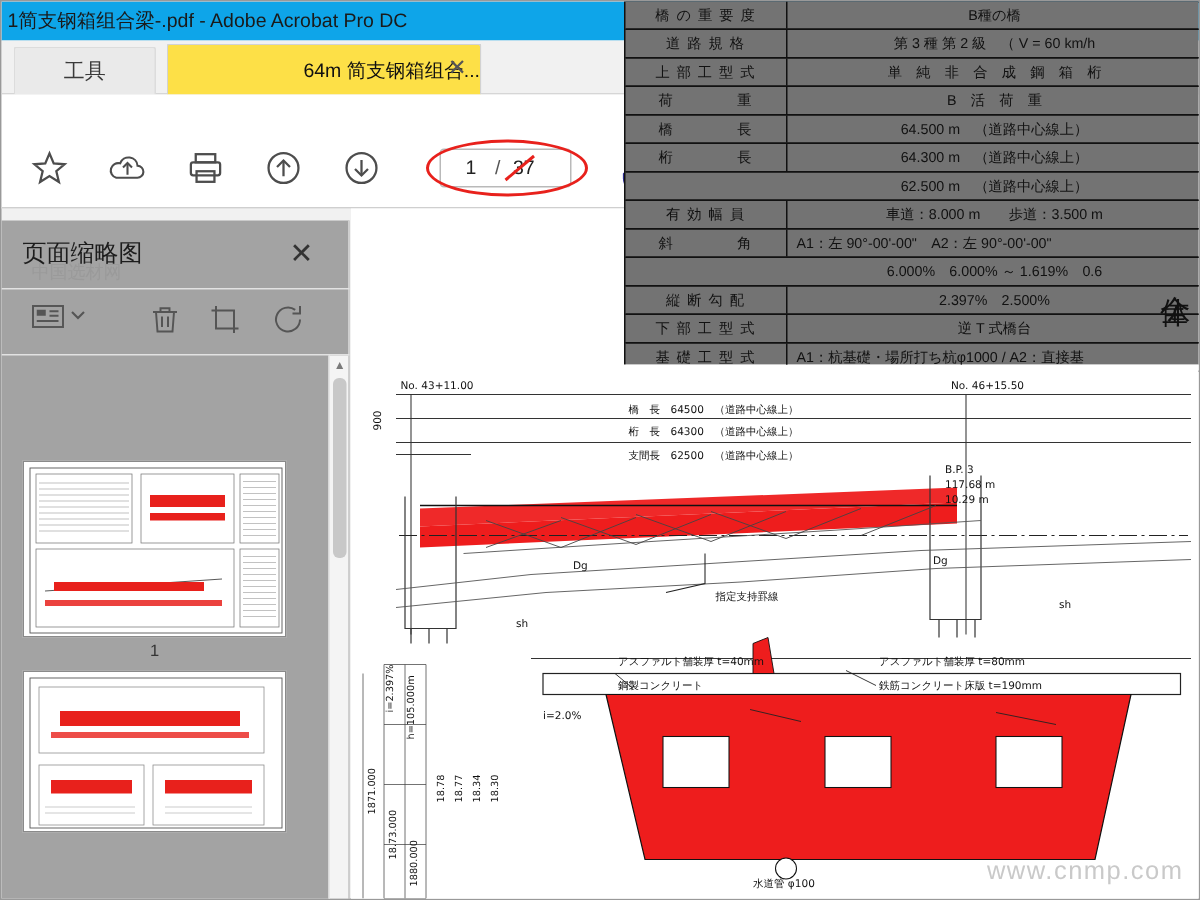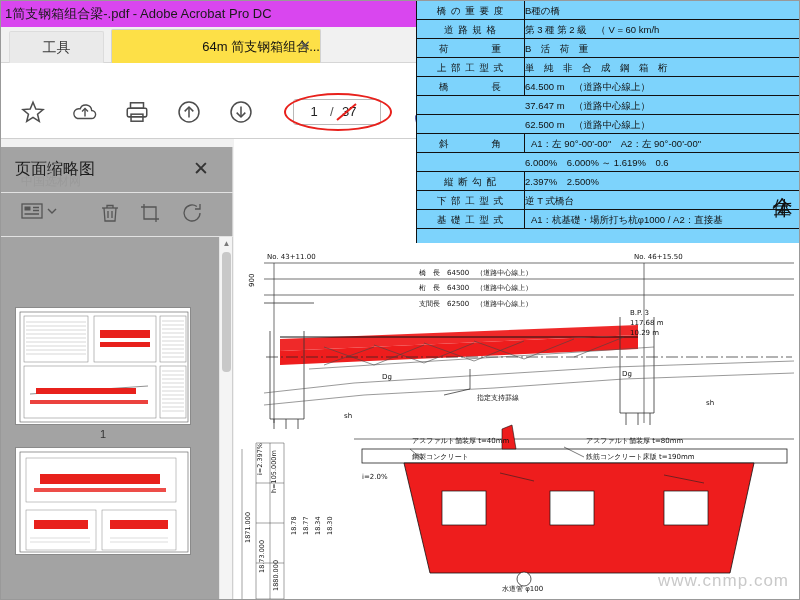--- a/index.html
+++ b/index.html
@@ -14,21 +14,21 @@
     position: relative;
     width: 800px; height: 600px;
     border: 1px solid #999;
     overflow: hidden;
     background: #f1f1f1;
   }
 
   
   .titlebar {
     position: absolute; left: 0; top: 0; width: 800px; height: 26px;
-    background: #d946ef;
+    background: #0ea5e9;
     font-size: 13px; color: #1a1a1a;
     padding-left: 4px; padding-top: 4px;
     white-space: nowrap; overflow: hidden;
   }
 
   
   .tabstrip {
     position: absolute; left: 0; top: 26px; width: 800px; height: 36px;
     background: #f1f1f1;
     border-bottom: 1px solid #d6d6d6;
@@ -163,40 +163,40 @@
   .collapse-handle {
     position: absolute; left: 233px; top: 360px; width: 14px; height: 34px;
     background: #dcdcdc; border: 1px solid #c2c2c2;
     border-radius: 0 3px 3px 0;
     color: #555; font-size: 9px; text-align: center; line-height: 34px;
   }
 
   
   .spec {
     position: absolute; left: 415px; top: 0; width: 385px; height: 242px;
-    background: #7dd3fc;
+    background: #737373;
     border-left: 1px solid #111;
     font-size: 9.5px; color: #111;
   }
   .spec .row {
     position: relative; height: 20px;
     border-bottom: 1px solid #111;
     border-top: 1px solid #111;
     margin-top: -1px;
     white-space: nowrap;
   }
   .spec .lab {
     position: absolute; left: 0; top: 0; width: 108px; height: 100%;
     border-right: 1px solid #111;
     text-align: center; line-height: 19px;
     letter-spacing: 1px;
   }
   .spec .val {
     position: absolute; left: 108px; top: 0; right: 0; height: 100%;
-    line-height: 19px; 
+    line-height: 19px; text-align: center;
   }
   .spec .val.lft { text-align: left; padding-left: 6px; }
   .spec-top-edge {
     position: absolute; left: 415px; top: 0; width: 385px; height: 1px; background: #111;
   }
 
   
   .side-big {
     position: absolute; right: 2px; top: 180px;
     font-size: 20px; color: #111; letter-spacing: 1px;
@@ -412,36 +412,41 @@
   <div class="spec">
     <div class="row">
       <div class="lab">橋 の 重 要 度</div>
       <div class="val">B種の橋</div>
     </div>
     <div class="row">
       <div class="lab">道 路 規 格</div>
       <div class="val">第 3 種 第 2 級　（ V = 60 km/h</div>
     </div>
     <div class="row">
+      <div class="lab">上 部 工 型 式</div>
+      <div class="val">単　純　非　合　成　鋼　箱　桁</div>
+    </div>
+    <div class="row">
       <div class="lab">荷　　　　重</div>
       <div class="val">B　活　荷　重</div>
     </div>
     <div class="row">
-      <div class="lab">上 部 工 型 式</div>
-      <div class="val">単　純　非　合　成　鋼　箱　桁</div>
-    </div>
-    <div class="row">
       <div class="lab">橋　　　　長</div>
       <div class="val">64.500 m　（道路中心線上）</div>
     </div>
     <div class="row">
-      <div class="val">37.647 m　（道路中心線上）</div>
+      <div class="lab">桁　　　　長</div>
+      <div class="val">64.300 m　（道路中心線上）</div>
     </div>
     <div class="row">
       <div class="val">62.500 m　（道路中心線上）</div>
+    </div>
+    <div class="row">
+      <div class="lab">有 効 幅 員</div>
+      <div class="val">車道：8.000 m　　歩道：3.500 m</div>
     </div>
     <div class="row">
       <div class="lab">斜　　　　角</div>
       <div class="val lft">A1：左 90°-00'-00"　A2：左 90°-00'-00"</div>
     </div>
     <div class="row">
       <div class="val">6.000%　6.000% ～ 1.619%　0.6</div>
     </div>
     <div class="row">
       <div class="lab">縦 断 勾 配</div>

